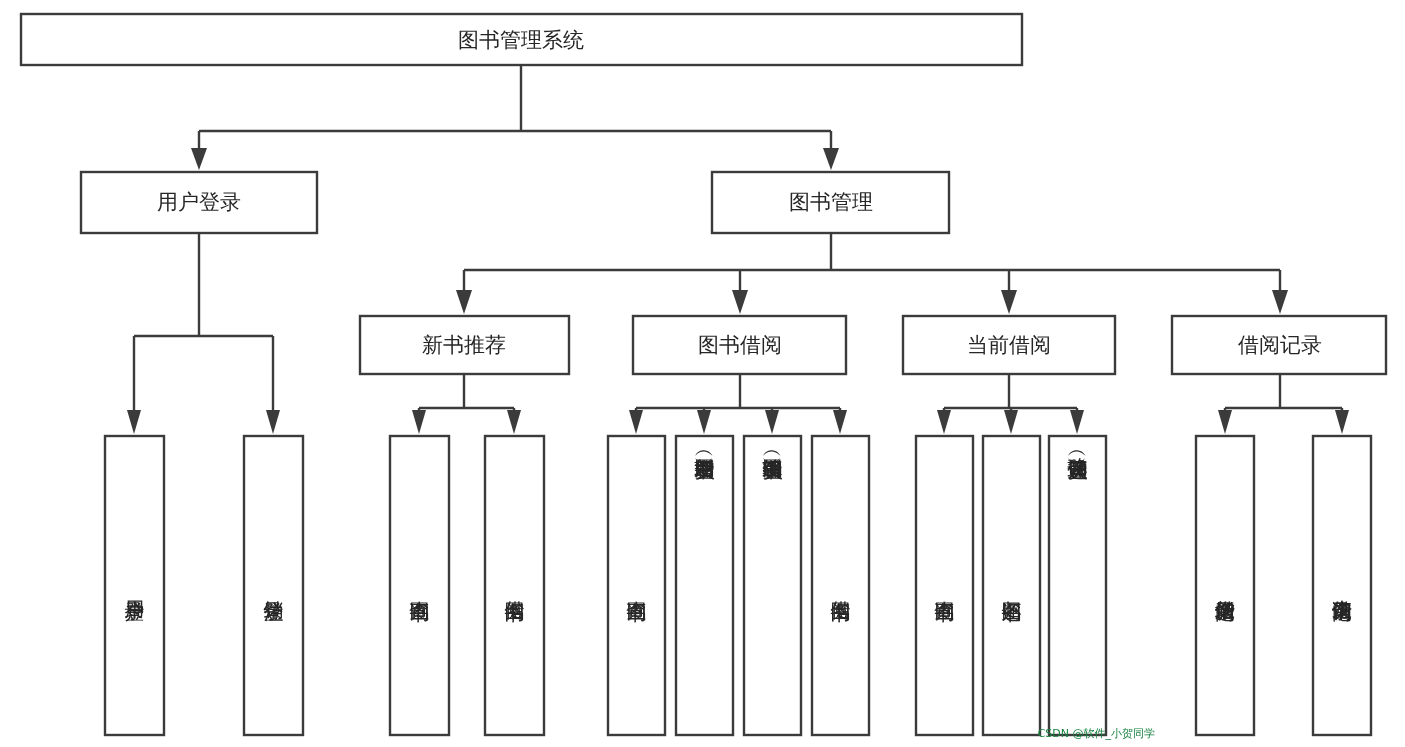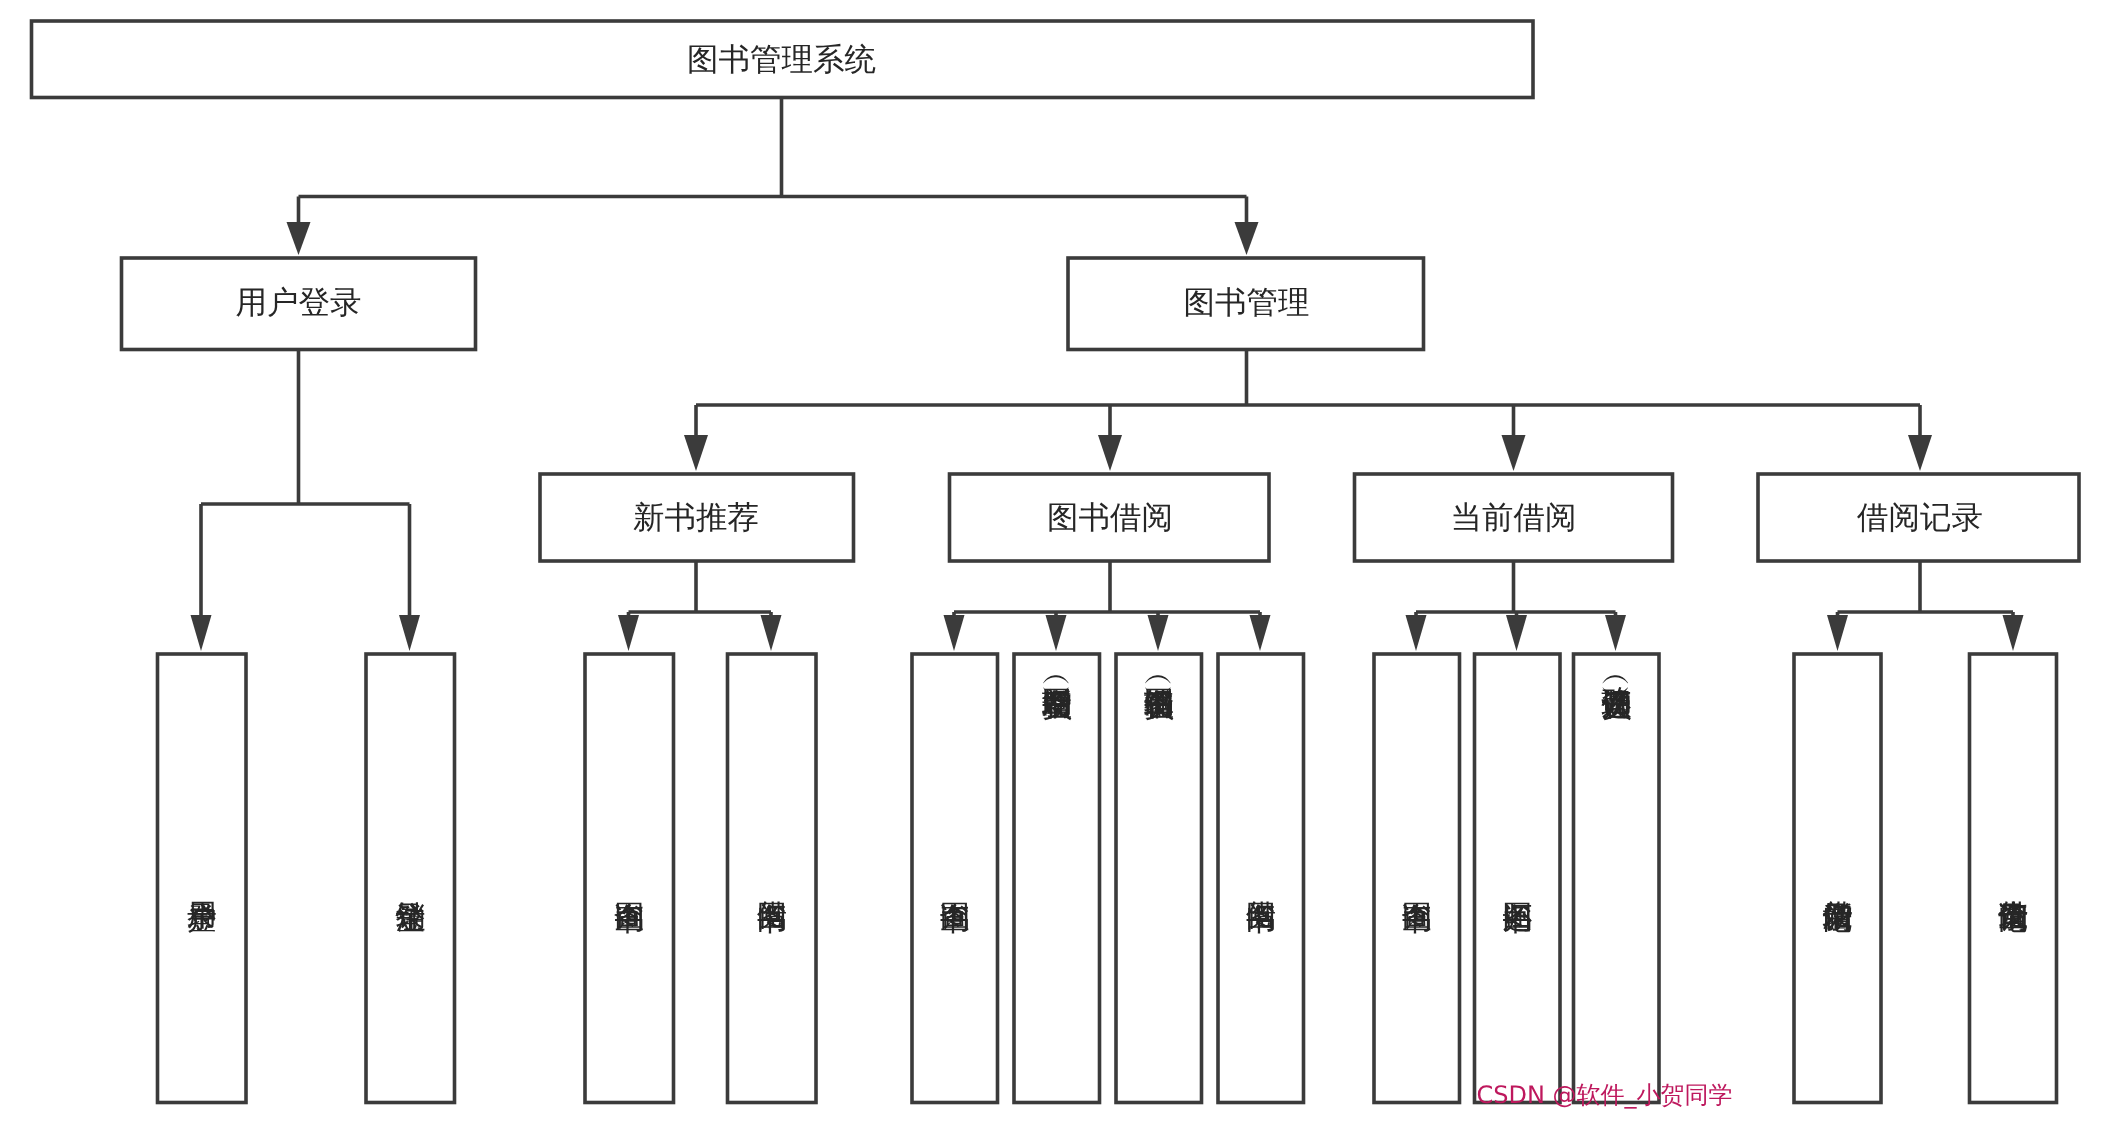--- a/index.html
+++ b/index.html
@@ -65,22 +65,22 @@
     line-height: 1.06;
     color: #262626;
     white-space: nowrap;
     letter-spacing: 0.5px;
   }
   .watermark {
     position: absolute;
     right: 12px;
     bottom: 6px;
     font-family: "DejaVu Sans", "Liberation Sans", sans-serif;
-    font-size: 16px;
-    color: #be185d;
+    font-size: 11px;
+    color: #15803d;
     white-space: nowrap;
     pointer-events: none;
   }
 </style>
 </head>
 <body>
 
 <div id="diagram-root">
 
   <svg class="diagram-canvas" viewBox="0 0 1405 747" xmlns="http://www.w3.org/2000/svg">

